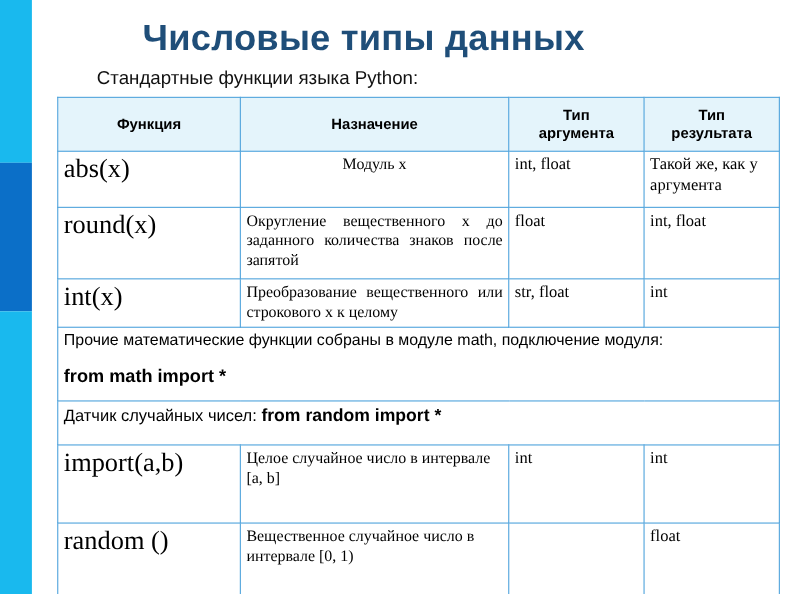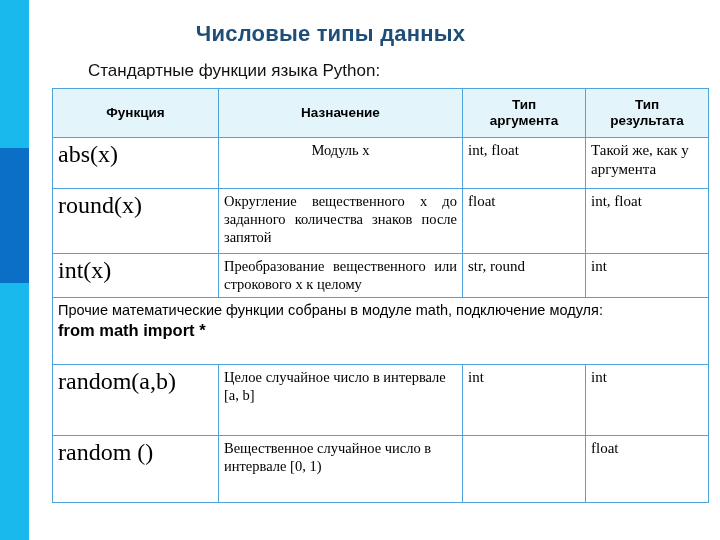--- a/index.html
+++ b/index.html
@@ -41,21 +41,21 @@
     background: #19B9EE;
   }
 
   
   #title {
     position: absolute;
     left: 0;
     top: 14px;
     width: 661px;
     text-align: center;
-    font-size: 22px;
+    font-size: 33px;
     font-weight: bold;
     color: #1F4E79;
     letter-spacing: 0.2px;
     line-height: 40px;
     white-space: nowrap;
   }
   #subtitle {
     position: absolute;
     left: 88px;
     top: 60px;
@@ -133,21 +133,21 @@
     font-size: 14.5px;
     color: #000000;
     line-height: 19px;
     padding: 4px 6px 6px 6px;
   }
   .note-cell .mod {
     font-weight: normal;
   }
   .note-line2 {
     display: block;
-    margin-top: 1px;
+    margin-top: 13px;
     font-weight: bold;
     font-size: 16.5px;
   }
   .single-line-note {
     font-family: "Liberation Sans", sans-serif;
     font-size: 15px;
     color: #000000;
     line-height: 22px;
     padding: 4px 6px;
     vertical-align: middle;
@@ -207,35 +207,41 @@
     <tr>
       <td class="fn-name tall-b">round(x)</td>
       <td class="serif-sm justify">Округление вещественного x до заданного количества знаков после запятой</td>
       <td class="type-cell">float</td>
       <td class="type-cell">int, float</td>
     </tr>
 
     <tr>
       <td class="fn-name tall-c">int(x)</td>
       <td class="serif-sm justify">Преобразование вещественного или строкового x к целому</td>
-      <td class="type-cell">str, round</td>
+      <td class="type-cell">str, float</td>
       <td class="type-cell">int</td>
     </tr>
 
     <tr>
       <td class="note-cell tall-d" colspan="4">
         <span>Прочие математические функции собраны в модуле </span><span class="mod">math,</span><span> подключение модуля:</span>
         <span class="note-line2">from math import *</span>
       </td>
     </tr>
 
 
-
-    <tr>
-      <td class="fn-name tall-g">random(a,b)</td>
+    <tr>
+      <td class="single-line-note tall-f" colspan="4">
+        <span>Датчик случайных чисел:</span>
+        <span class="code">from random import *</span>
+      </td>
+    </tr>
+
+    <tr>
+      <td class="fn-name tall-g">import(a,b)</td>
       <td class="serif-sm cell-pad-v">Целое случайное число в интервале [a, b]</td>
       <td class="type-cell cell-pad-v">int</td>
       <td class="type-cell cell-pad-v">int</td>
     </tr>
 
     <tr>
       <td class="fn-name tall-h">random ()</td>
       <td class="serif-sm cell-pad-v">Вещественное случайное число в интервале  [0, 1)</td>
       <td class="type-cell cell-pad-v"></td>
       <td class="type-cell cell-pad-v">float</td>

